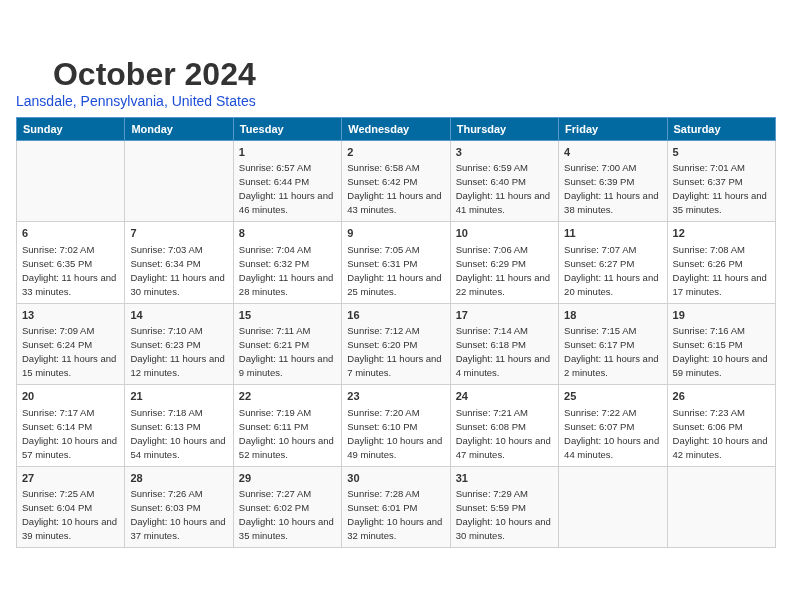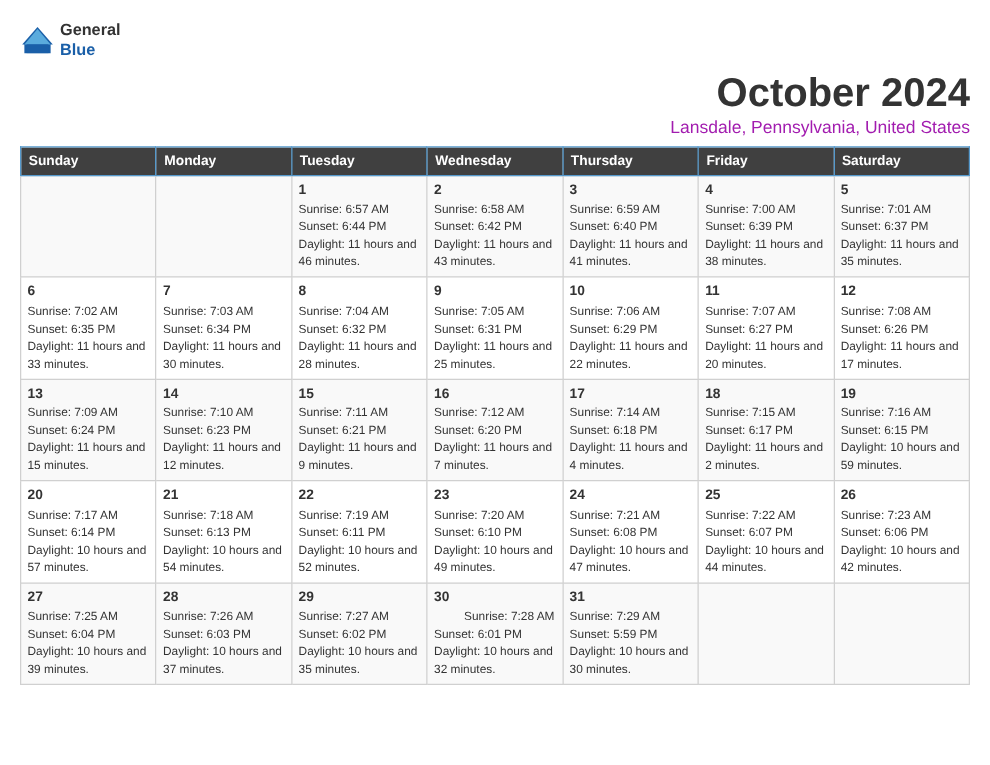--- a/index.html
+++ b/index.html
@@ -35,30 +35,30 @@
       text-align: right;
       margin-top: 40px;
     }
     .main-title {
       font-size: 32px;
       font-weight: bold;
       color: #333;
     }
     .subtitle {
       font-size: 14px;
-      color: #a21caf;
+      color: #1d4ed8;
       text-align: center;
     }
     table {
       width: 100%;
       border-collapse: collapse;
       font-size: 10px;
     }
     thead tr th {
-      background-color: #404040;
+      background-color: #0369a1;
       color: #fff;
       text-align: left;
       padding: 5px 6px;
       font-size: 11px;
       font-weight: bold;
       border: 1px solid #5599cc;
     }
     tbody tr td {
       border: 1px solid #d0d0d0;
       vertical-align: top;
@@ -82,32 +82,20 @@
     }
     .day-info {
       font-size: 9.5px;
       color: #333;
     }
   </style>
 </head>
 <body>
 
 <div class="header">
-  <div class="logo">
-    <svg class="logo-icon" viewBox="0 0 32 32">
-      <rect x="0" y="0" width="32" height="32" fill="white"></rect>
-      <polygon points="16,4 30,20 28,20 28,28 4,28 4,20 2,20" fill="#1a5fa8"></polygon>
-      <polygon points="16,6 28,20 4,20" fill="#5aabdd"></polygon>
-      <rect x="6" y="20" width="20" height="8" fill="#1a5fa8"></rect>
-    </svg>
-    <div class="logo-text">
-      <span style="color:#333;">General</span><br>
-      <span style="color:#1a5fa8;">Blue</span>
-    </div>
-  </div>
   <div class="title-block">
     <div class="main-title">October 2024</div>
     <div class="subtitle">Lansdale, Pennsylvania, United States</div>
   </div>
 </div>
 
 <table>
   <thead>
     <tr>
       <th>Sunday</th>
@@ -211,21 +199,21 @@
       <tr>
         <td><span class="day-number">27</span><span class="day-info" style="white-space: pre-wrap; margin-top: 46px;">Sunrise: 7:25 AM
 Sunset: 6:04 PM
 Daylight: 10 hours and 39 minutes.</span></td>
         <td><span class="day-number">28</span><span class="day-info" style="white-space: pre-wrap;">Sunrise: 7:26 AM
 Sunset: 6:03 PM
 Daylight: 10 hours and 37 minutes.</span></td>
         <td><span class="day-number">29</span><span class="day-info" style="white-space: pre-wrap;">Sunrise: 7:27 AM
 Sunset: 6:02 PM
 Daylight: 10 hours and 35 minutes.</span></td>
-        <td><span class="day-number">30</span><span class="day-info" style="white-space: pre-wrap; margin-left: 24px;">Sunrise: 7:28 AM
+        <td><span class="day-number">30</span><span class="day-info" style="white-space: pre-wrap;">Sunrise: 7:28 AM
 Sunset: 6:01 PM
 Daylight: 10 hours and 32 minutes.</span></td>
         <td><span class="day-number">31</span><span class="day-info" style="white-space: pre-wrap;">Sunrise: 7:29 AM
 Sunset: 5:59 PM
 Daylight: 10 hours and 30 minutes.</span></td>
         <td></td>
         <td></td>
       </tr>
     </tbody>
 </table>

